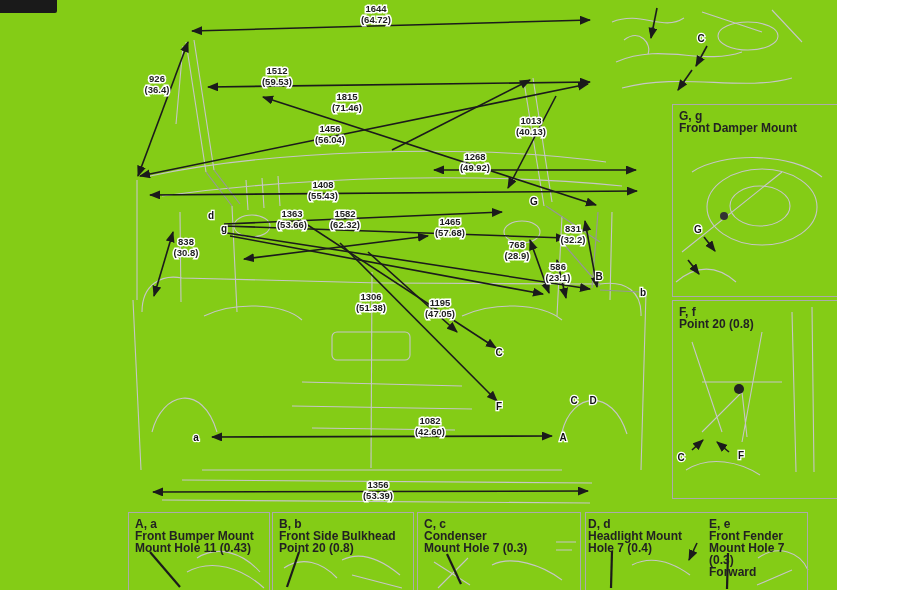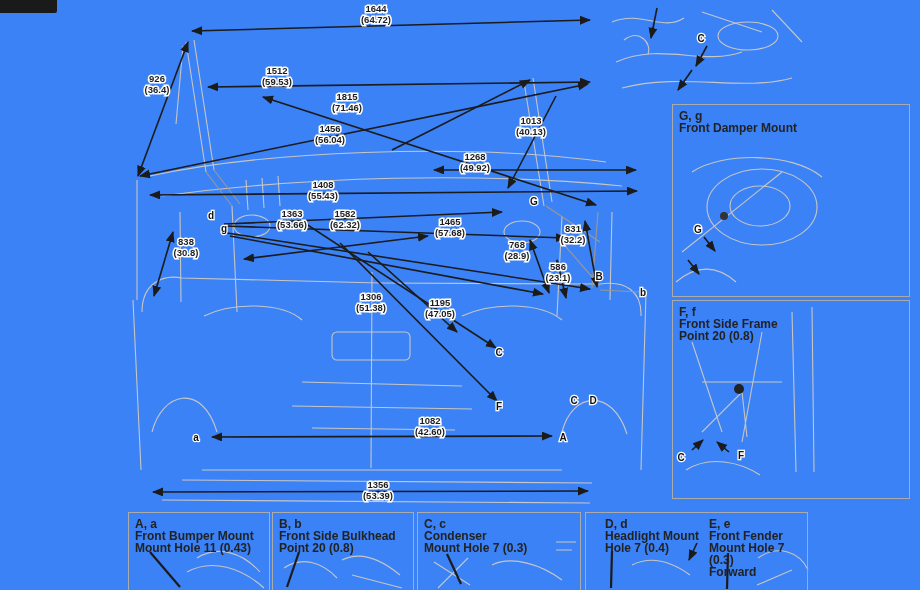--- a/index.html
+++ b/index.html
@@ -1,16 +1,16 @@
 <!DOCTYPE html>
 <html><head>
 <meta charset="utf-8">
 <style>
   html,body{margin:0;padding:0;background:#ffffff;}
-  #stage{position:relative;width:920px;height:590px;background:#3b82f6;overflow:hidden;
+  #stage{position:relative;width:837px;height:590px;background:#84cc16;overflow:hidden;
          font-family:"Liberation Sans",sans-serif;filter:blur(0.3px);}
   #corner{position:absolute;left:0;top:0;width:57px;height:13px;background:#1a1a1a;border-radius:0 0 2px 0;}
   svg{position:absolute;left:0;top:0;}
   .sk{stroke:#c6c6c6;stroke-width:1.1;fill:none;}
   .skd{stroke:#979797;stroke-width:1.2;fill:none;}
   .dim{font:700 9.5px "Liberation Sans",sans-serif;fill:#1d1d1d;text-anchor:middle;
        paint-order:stroke;stroke:#ffffff;stroke-width:3px;}
   .pt{font:700 10px "Liberation Sans",sans-serif;fill:#121212;text-anchor:middle;
       paint-order:stroke;stroke:#ffffff;stroke-width:2.5px;}
   .panel{position:absolute;border:1px solid #ababab;background:transparent;}
@@ -176,21 +176,20 @@
   <div class="panel" style="left:672px;top:104px;width:236px;height:191px;">
     <div class="cap cap-pad">
       <div class="cap-line">G, g</div>
       <div class="cap-line">Front Damper Mount</div>
     </div>
   </div>
 
   <div class="panel" style="left:672px;top:300px;width:236px;height:197px;">
     <div class="cap cap-pad">
       <div class="cap-line">F, f</div>
-      <div class="cap-line">Front Side Frame</div>
       <div class="cap-line">Point 20 (0.8)</div>
     </div>
   </div>
 
   <div class="panel" style="left:128px;top:512px;width:140px;height:110px;">
     <div class="cap cap-pad">
       <div class="cap-line">A, a</div>
       <div class="cap-line">Front Bumper Mount</div>
       <div class="cap-line">Mount Hole 11 (0.43)</div>
     </div>
@@ -206,21 +205,21 @@
 
   <div class="panel" style="left:417px;top:512px;width:162px;height:110px;">
     <div class="cap cap-pad">
       <div class="cap-line">C, c</div>
       <div class="cap-line">Condenser</div>
       <div class="cap-line">Mount Hole 7 (0.3)</div>
     </div>
   </div>
 
   <div class="panel" style="left:585px;top:512px;width:221px;height:110px;">
-    <div class="cap abscap" style="left:19px;top:5px;">
+    <div class="cap abscap" style="left:2px;top:5px;">
       <div class="cap-line">D, d</div>
       <div class="cap-line">Headlight Mount</div>
       <div class="cap-line">Hole 7 (0.4)</div>
     </div>
     <div class="cap abscap" style="left:123px;top:5px;">
       <div class="cap-line">E, e</div>
       <div class="cap-line">Front Fender</div>
       <div class="cap-line">Mount Hole 7 (0.3)</div>
       <div class="cap-line">Forward</div>
     </div>

